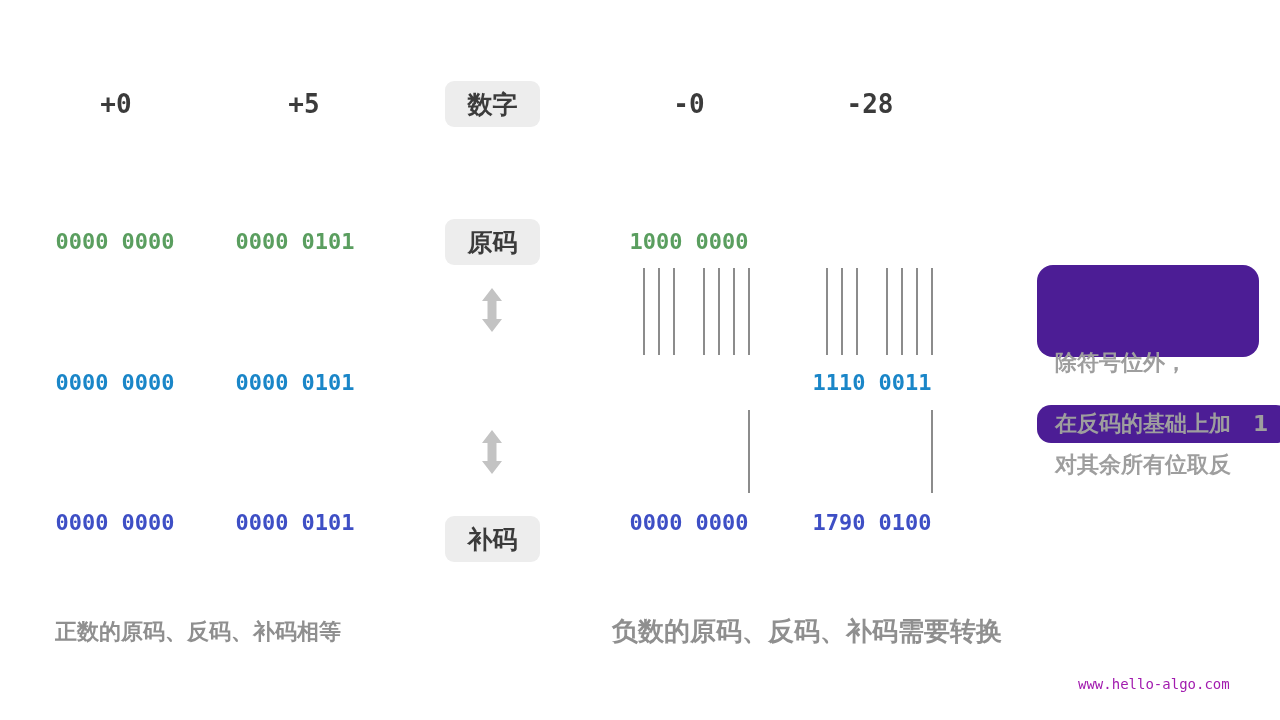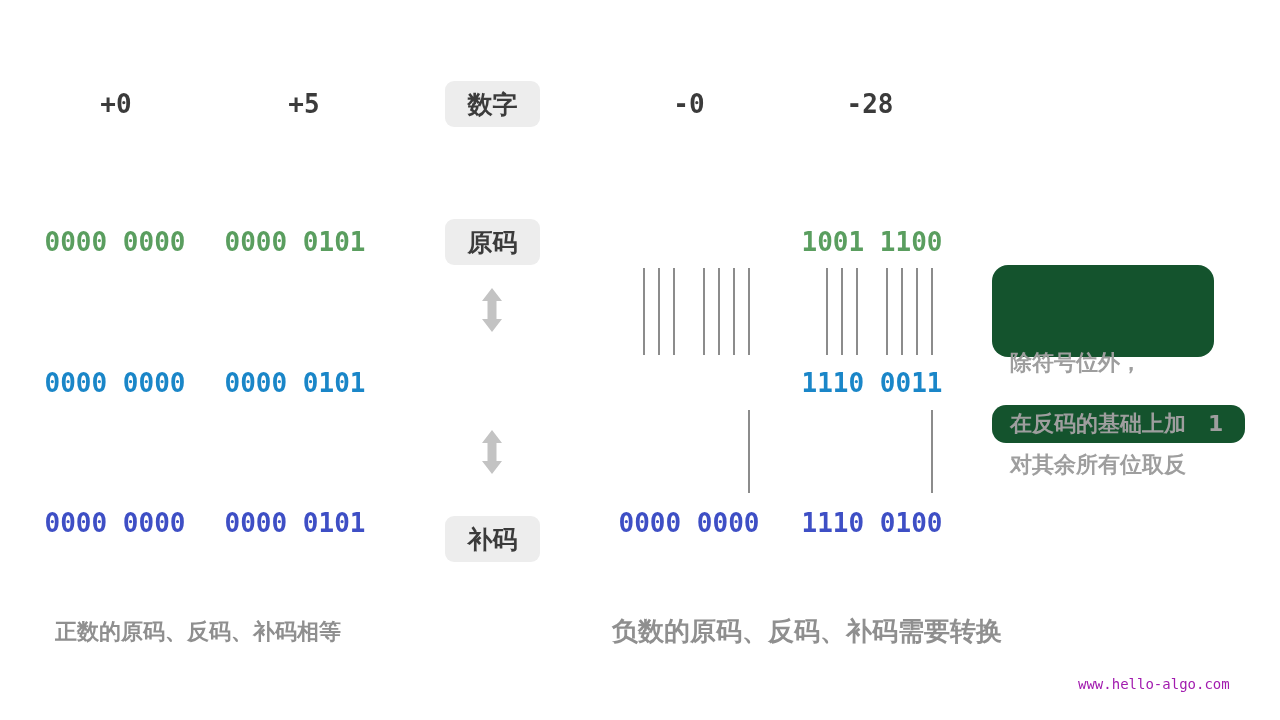--- a/index.html
+++ b/index.html
@@ -1,39 +1,39 @@
 <!DOCTYPE html>
 <html><head>
 <meta charset="utf-8">
 <style>
   html,body{margin:0;padding:0;background:#fff;}
   .canvas{position:relative;width:1280px;height:720px;background:#ffffff;overflow:hidden;
           font-family:"DejaVu Sans",sans-serif;}
   .hdr{position:absolute;top:89px;line-height:30px;transform:translateX(-50%);
        font-family:"DejaVu Sans Mono",monospace;font-weight:bold;font-size:26px;color:#3b3b3b;white-space:pre;}
   .bin{position:absolute;transform:translateX(-50%);line-height:30px;
-       font-family:"DejaVu Sans Mono",monospace;font-weight:bold;font-size:26px;white-space:pre;}
+       font-family:"DejaVu Sans Mono",monospace;font-weight:bold;font-size:22px;white-space:pre;}
   .row-sign{top:227px}.row-ones{top:368px}.row-twos{top:508px}
   .green{color:#5a9e5f}.blue{color:#1a86c8}.indigo{color:#3e4fc5}
   .badge{position:absolute;left:445px;width:95px;height:46px;background:#ededed;border-radius:9px;
          display:flex;align-items:center;justify-content:center;
          font-weight:bold;font-size:25px;color:#3b3b3b;}
   .b-num{top:81px}.b-sign{top:219px}.b-ones{top:361px}.b-twos{top:516px}
   .arrow{position:absolute;left:481px;}
   .a1{top:288px}.a2{top:430px}
   .tick-group{position:absolute;top:268px;width:107px;height:87px;}
   .tg1{left:643px}.tg2{left:826px}
   .tick{position:absolute;top:0;width:1.5px;height:100%;background:#8c8c8c;}
   .tick:nth-child(1){left:0}.tick:nth-child(2){left:15px}.tick:nth-child(3){left:30px}
   .tick:nth-child(4){left:60px}.tick:nth-child(5){left:75px}.tick:nth-child(6){left:90px}
   .tick:nth-child(7){left:105px}
   .vline{position:absolute;top:410px;width:1.5px;height:83px;background:#8c8c8c;}
   .vl1{left:748px}.vl2{left:931px}
-  .note{position:absolute;background:#14532d;border-radius:16px;color:#9e9e9e;
-        font-weight:bold;font-size:22px;white-space:pre;}
+  .note{position:absolute;background:#4c1d95;border-radius:16px;color:#9e9e9e;
+        font-weight:bold;font-size:22px;white-space:pre;margin-left:45px;}
   .note1{left:992px;top:265px;width:222px;height:92px;padding:13px 0 0 18px;box-sizing:border-box;line-height:34px;}
   .note2{left:992px;top:405px;width:253px;height:38px;border-radius:14px;display:flex;align-items:center;padding-left:18px;box-sizing:border-box;}
   .caption{position:absolute;font-weight:bold;color:#8f8f8f;white-space:pre;}
   .cap-pos{left:55px;top:619px;font-size:22px;line-height:26px;}
   .cap-neg{left:612px;top:616px;font-size:26px;line-height:30px;}
   .watermark{position:absolute;left:1078px;top:676px;font-family:"DejaVu Sans Mono",monospace;
              font-size:14px;color:#a21caf;}
 </style>
 </head>
 <body>
@@ -41,21 +41,21 @@
 <div class="canvas">
 
   <div class="hdr" style="left:116px">+0</div>
   <div class="hdr" style="left:304px">+5</div>
   <div class="hdr" style="left:689px">-0</div>
   <div class="hdr" style="left:870px">-28</div>
   <div class="badge b-num">数字</div>
 
   <div class="bin row-sign green" style="left:115px">0000 0000</div>
   <div class="bin row-sign green" style="left:295px">0000 0101</div>
-  <div class="bin row-sign green" style="left:872px">1001 1100</div>
+  <div class="bin row-sign green" style="left:689px">1000 0000</div>
   <div class="badge b-sign green">原码</div>
 
   <div class="tick-group tg1">
     <i class="tick"></i>
       <i class="tick"></i>
       <i class="tick"></i>
       <i class="tick"></i>
       <i class="tick"></i>
       <i class="tick"></i>
       <i class="tick"></i>
@@ -80,21 +80,21 @@
   <div class="bin row-ones blue" style="left:115px">0000 0000</div>
   <div class="bin row-ones blue" style="left:295px">0000 0101</div>
   <div class="bin row-ones blue" style="left:872px">1110 0011</div>
 
   <div class="vline vl1"></div>
   <div class="vline vl2"></div>
 
   <div class="bin row-twos indigo" style="left:115px">0000 0000</div>
   <div class="bin row-twos indigo" style="left:295px">0000 0101</div>
   <div class="bin row-twos indigo" style="left:689px">0000 0000</div>
-  <div class="bin row-twos indigo" style="left:872px">1110 0100</div>
+  <div class="bin row-twos indigo" style="left:872px">1790 0100</div>
   <div class="badge b-twos indigo">补码</div>
 
   <div class="note note1">
     <div>除符号位外，</div>
     <div>对其余所有位取反</div>
   </div>
   <div class="note note2">
     <span>在反码的基础上加　1</span>
   </div>
 

